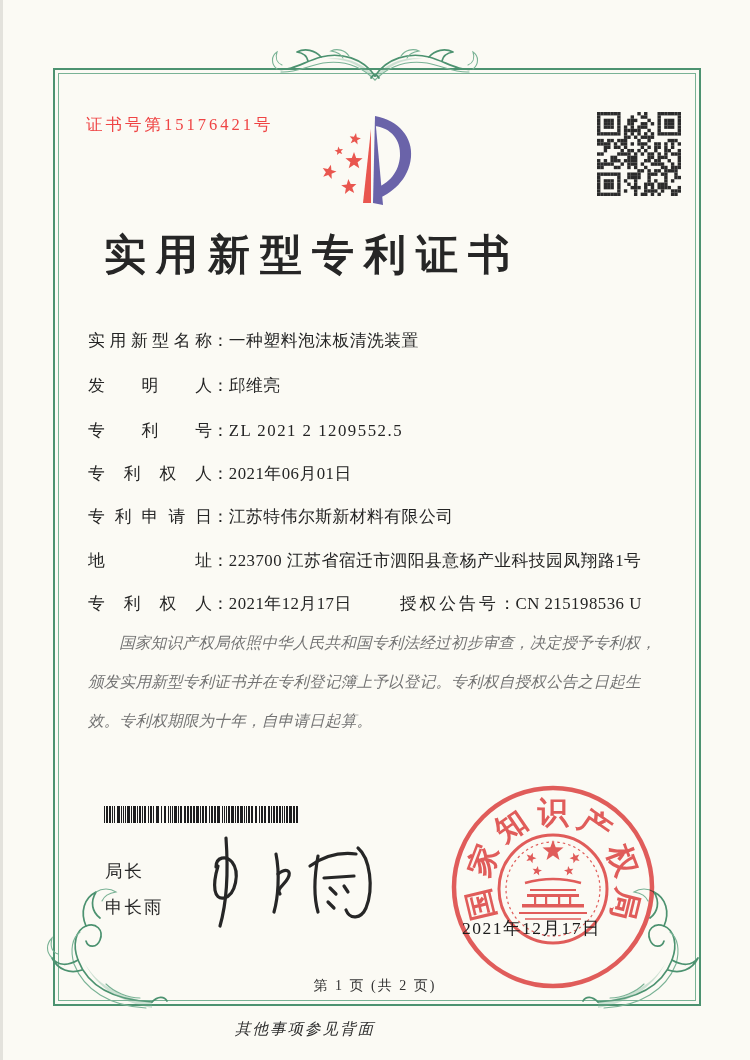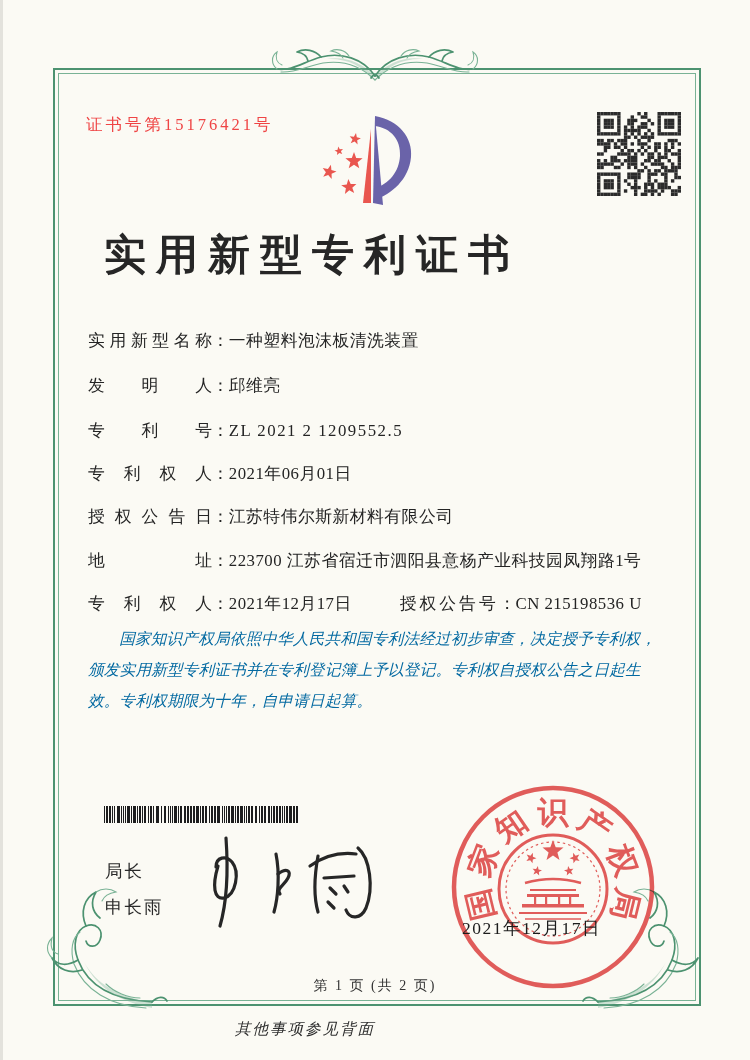--- a/index.html
+++ b/index.html
@@ -28,22 +28,22 @@
   .qr{position:absolute;left:597px;top:112px;width:84px;height:84px;fill:#2b2b2b;}
 
   .title{position:absolute;left:0;top:227px;width:624px;text-align:center;
          font-size:42px;font-weight:600;letter-spacing:10px;color:#262626;}
   .frow{position:absolute;left:88px;font-size:16.8px;white-space:nowrap;color:#242424;}
   .flabel{display:inline-block;width:124px;text-align:justify;text-align-last:justify;vertical-align:baseline;}
   .fvalue{letter-spacing:.5px;}
   .grant2{margin-left:48px;}
   .grant2 .glabel{letter-spacing:3px;}
 
-  .paras{position:absolute;left:88px;top:623px;width:580px;font-size:15.6px;line-height:31px;
-         font-style:italic;color:#0369a1;letter-spacing:.2px;}
+  .paras{position:absolute;left:88px;top:623px;width:580px;font-size:15.6px;line-height:39px;
+         font-style:italic;color:#737373;letter-spacing:.2px;}
   .paras p{margin:0;text-indent:2em;}
 
   .barcode{position:absolute;left:104px;top:806px;width:198px;height:17px;fill:#1d1d1d;}
 
   .signer{position:absolute;left:105px;font-family:Liberation Sans, sans-serif;
           font-size:17.5px;font-weight:500;color:#2a2a2a;letter-spacing:2px;}
   .sig{position:absolute;left:190px;top:826px;width:215px;height:110px;}
   .sig path{stroke:#262626;stroke-width:3.2;fill:none;stroke-linecap:round;stroke-linejoin:round;}
 
   .seal{position:absolute;left:447px;top:781px;width:212px;height:212px;mix-blend-mode:multiply;opacity:.93;}
@@ -452,21 +452,21 @@
 <div class="frow" style="top:374px">
   <span class="flabel">发明人</span><span>：</span><span class="fvalue">邱维亮</span>
 </div>
 <div class="frow" style="top:419px">
   <span class="flabel">专利号</span><span>：</span><span class="fvalue" style="letter-spacing:1.5px">ZL 2021 2 1209552.5</span>
 </div>
 <div class="frow" style="top:462px">
   <span class="flabel">专利权人</span><span>：</span><span class="fvalue">2021年06月01日</span>
 </div>
 <div class="frow" style="top:505px">
-  <span class="flabel">授权公告日</span><span>：</span><span class="fvalue">江苏特伟尔斯新材料有限公司</span>
+  <span class="flabel">专利申请日</span><span>：</span><span class="fvalue">江苏特伟尔斯新材料有限公司</span>
 </div>
 <div class="frow" style="top:549px">
   <span class="flabel">地址</span><span>：</span><span class="fvalue">223700 江苏省宿迁市泗阳县意杨产业科技园凤翔路1号</span>
 </div>
 <div class="frow" style="top:592px">
   <span class="flabel">专利权人</span><span>：</span><span class="fvalue">2021年12月17日</span><span class="grant2"><span class="glabel">授权公告号</span><span>：</span><span class="fvalue">CN 215198536 U</span></span>
 </div>
 
 <div class="paras">
   <p>国家知识产权局依照中华人民共和国专利法经过初步审查，决定授予专利权，颁发实用新型专利证书并在专利登记簿上予以登记。专利权自授权公告之日起生效。专利权期限为十年，自申请日起算。</p>

